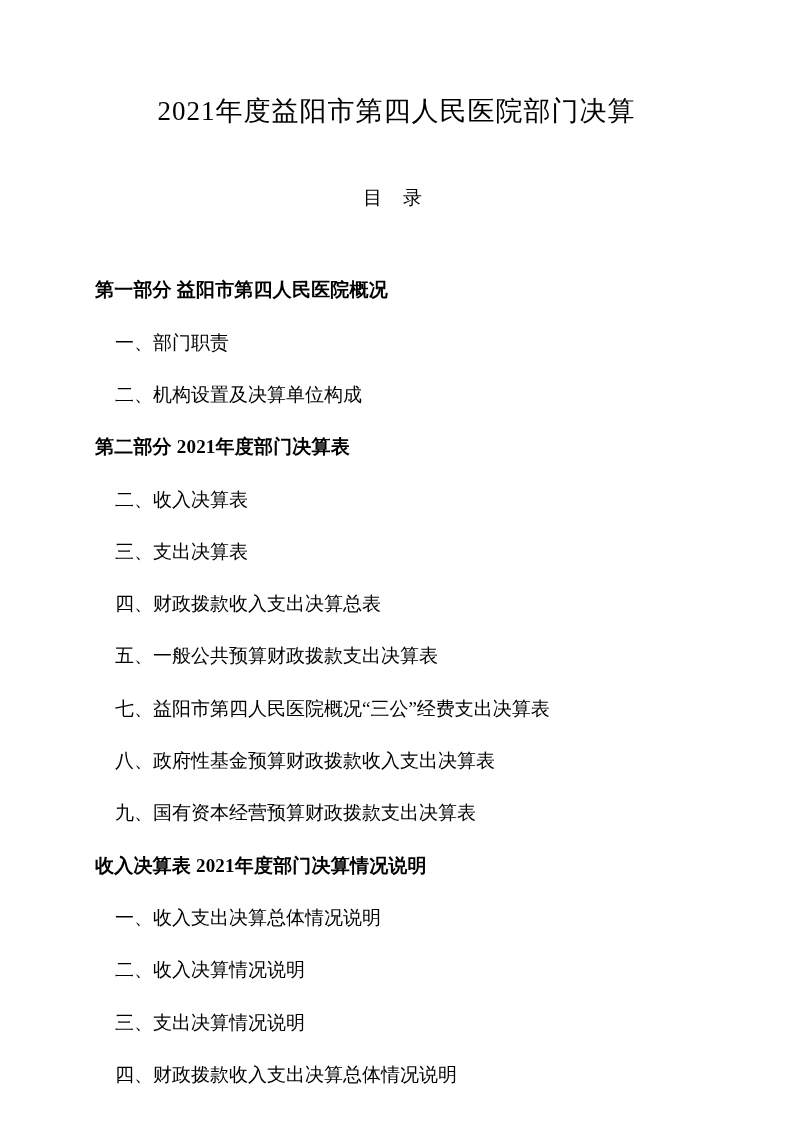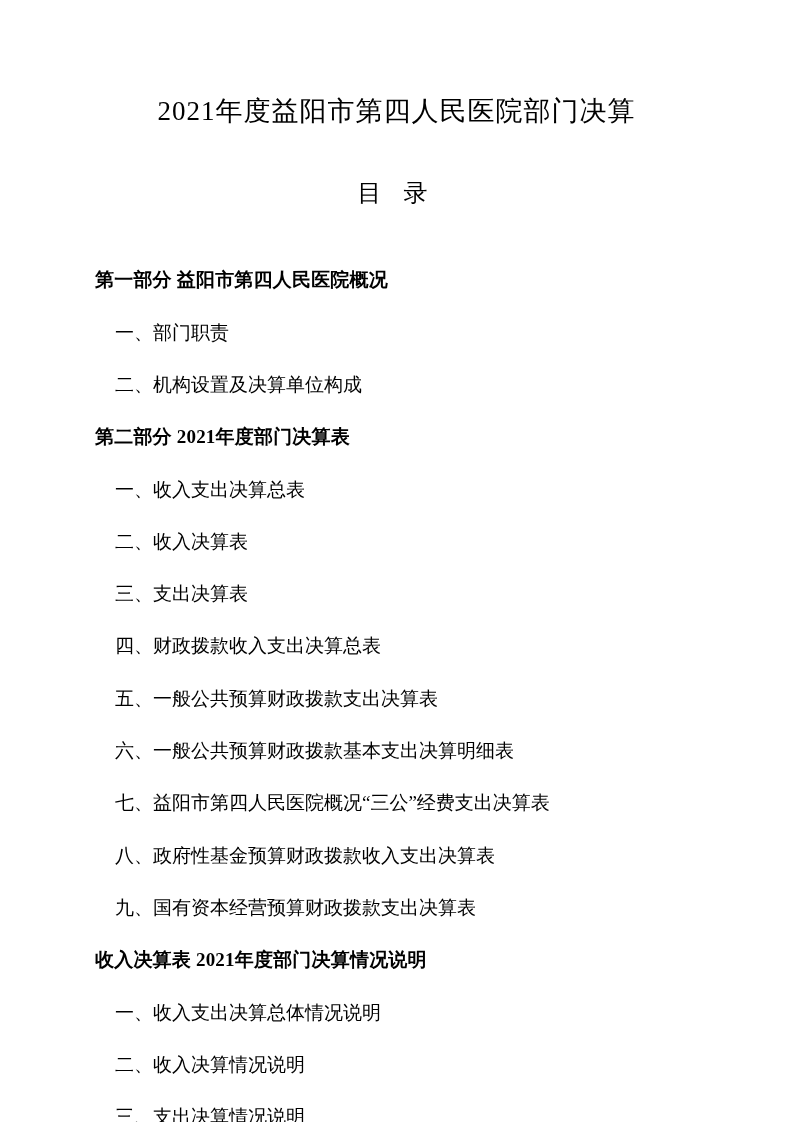--- a/index.html
+++ b/index.html
@@ -27,22 +27,22 @@
     font-size: 27px;
     font-weight: 400;
     letter-spacing: 1px;
     margin: 0;
     padding-top: 95px;
     line-height: 1.2;
     font-family: "Liberation Serif", "DejaVu Serif", serif;
   }
   .toc-heading {
     text-align: center;
-    font-size: 24px;
-    margin: 4px;
+    font-size: 19px;
+    margin: 12px;
     padding-top: 46px;
     letter-spacing: 8px;
     font-weight: 400;
   }
   .toc {
     margin: 0;
     padding: 0;
     list-style: none;
     padding-top: 27px;
   }
@@ -65,26 +65,24 @@
 <body>
 
 <div class="page">
   <h1 class="doc-title">2021年度益阳市第四人民医院部门决算</h1>
   <div class="toc-heading">目 录</div>
   <ul class="toc" id="toc-list">
       <li class="toc part">第一部分  益阳市第四人民医院概况</li>
       <li class="toc item">一、部门职责</li>
       <li class="toc item">二、机构设置及决算单位构成</li>
       <li class="toc part">第二部分  2021年度部门决算表</li>
-      <li class="toc item">一、收入支出决算总表</li>
       <li class="toc item">二、收入决算表</li>
       <li class="toc item">三、支出决算表</li>
       <li class="toc item">四、财政拨款收入支出决算总表</li>
       <li class="toc item">五、一般公共预算财政拨款支出决算表</li>
-      <li class="toc item">六、一般公共预算财政拨款基本支出决算明细表</li>
       <li class="toc item">七、益阳市第四人民医院概况“三公”经费支出决算表</li>
       <li class="toc item">八、政府性基金预算财政拨款收入支出决算表</li>
       <li class="toc item">九、国有资本经营预算财政拨款支出决算表</li>
       <li class="toc part">收入决算表  2021年度部门决算情况说明</li>
       <li class="toc item">一、收入支出决算总体情况说明</li>
       <li class="toc item">二、收入决算情况说明</li>
       <li class="toc item">三、支出决算情况说明</li>
       <li class="toc item">四、财政拨款收入支出决算总体情况说明</li>
     </ul>
 </div>

